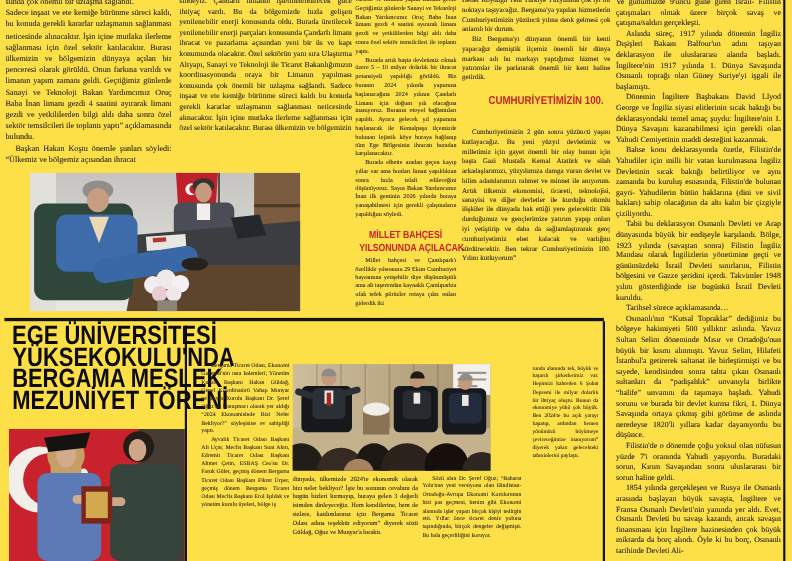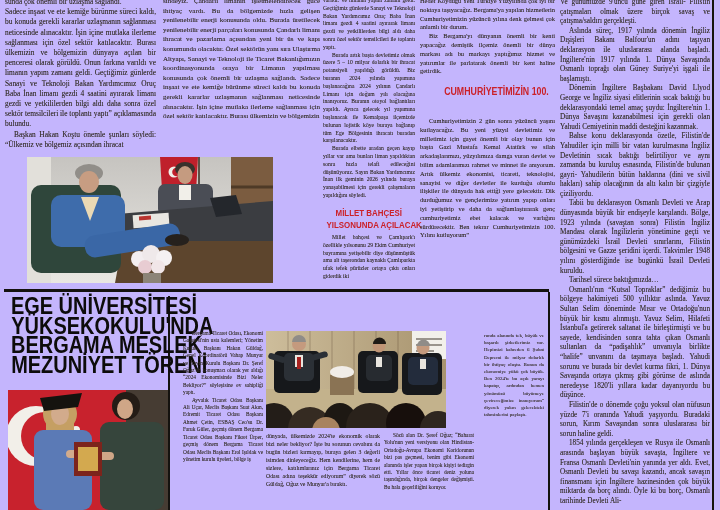--- a/index.html
+++ b/index.html
@@ -1,16 +1,16 @@
 <!DOCTYPE html>
 <html lang="tr"><head>
 <meta charset="utf-8">
 <style>
   html,body{margin:0;padding:0;background:#888;}
-  .page{position:relative;width:720px;height:510px;background:#c4b5fd;overflow:hidden;
+  .page{position:relative;width:720px;height:510px;background:#fde047;overflow:hidden;
         font-family:"Liberation Serif","DejaVu Serif",serif;}
   .abs{position:absolute;}
   
   .bt{color:#36302b;text-align:justify;overflow:hidden;text-shadow:0 0 .4px rgba(40,30,20,.45);}
   .bt p{margin:0;text-indent:0;}
   .bt p.ind{text-indent:9px;}
   .s74{font-size:7.4px;line-height:10.2px;}
   .s70{font-size:7.0px;line-height:9.6px;}
   .s72{font-size:7.2px;line-height:9.6px;}
   .s56{font-size:5.6px;line-height:7.8px;}
@@ -74,21 +74,21 @@
   <div class="abs bt s64" style="left:420px;top:117px;width:135px;height:168px;">
     <p class="ind">Cumhuriyetimizin 2 gün sonra yüzüncü yaşını kutlayacağız. Bu yeni yüzyıl devletimiz ve milletimiz için gayet önemli bir olay bunun için başta Gazi Mustafa Kemal Atatürk ve silah arkadaşlarımızı, yüzyılımıza damga vuran devlet ve bilim adamlarımızı rahmet ve minnet ile anıyorum. Artık ülkemiz ekonomisi, ticareti, teknolojisi, sanayisi ve diğer devletler ile kurduğu olumlu ilişkiler ile dünyada hak ettiği yere gelecektir. Dik durduğumuz ve gençlerimize yatırım yapıp onları iyi yetiştirip ve daha da sağlamlaştırarak genç cumhuriyetimiz ebet kalacak ve varlığını sürdürecektir. Ben tekrar Cumhuriyetimizin 100. Yılını kutluyorum”</p>
   </div>
 
   <div class="abs bt s72" style="left:560px;top:-2px;width:150px;height:514px;">
     <p>Ve günümüzde 9'uncu güne giren İsrail- Filistin çatışmaları olmak üzere birçok savaş ve çatışma/saldırı gerçekleşti.</p>
     <p class="ind">Aslında süreç, 1917 yılında dönemin İngiliz Dışişleri Bakanı Balfour'un adını taşıyan deklarasyon ile uluslararası alanda başladı. İngiltere'nin 1917 yılında 1. Dünya Savaşında Osmanlı toprağı olan Güney Suriye'yi işgali ile başlamıştı.</p>
     <p class="ind">Dönemin İngiltere Başbakanı David Llyod George ve İngiliz siyasi elitlerinin sıcak baktığı bu deklarasyondaki temel amaç şuydu: İngiltere'nin 1. Dünya Savaşını kazanabilmesi için gerekli olan Yahudi Cemiyetinin maddi desteğini kazanmak.</p>
     <p class="ind">Bahse konu deklarasyonda özetle, Filistin'de Yahudiler için milli bir vatan kurulmasına İngiliz Devletinin sıcak baktığı belirtiliyor ve aynı zamanda bu kuruluş esnasında, Filistin'de bulunan gayri- Yahudilerin bütün haklarına (dini ve sivil hakları) sahip olacağının da altı kalın bir çizgiyle çiziliyordu.</p>
     <p class="ind">Tabii bu deklarasyon Osmanlı Devleti ve Arap dünyasında büyük bir endişeyle karşılandı. Bölge, 1923 yılında (savaştan sonra) Filistin İngiliz Mandası olarak İngilizlerin yönetimine geçti ve günümüzdeki İsrail Devleti sınırlarını, Filistin bölgesini ve Gazze şeridini içerdi. Takvimler 1948 yılını gösterdiğinde ise bugünkü İsrail Devleti kuruldu.</p>
-    <p class="ind">Tarihsel sürece baktığımızda…</p>
+    <p class="ind">Tarihsel sürece açıklamasında…</p>
     <p class="ind">Osmanlı'nın “Kutsal Topraklar” dediğimiz bu bölgeye hakimiyeti 500 yıllıktır aslında. Yavuz Sultan Selim döneminde Mısır ve Ortadoğu'nun büyük bir kısmı alınmıştı. Yavuz Selim, Hilafeti İstanbul'a getirerek saltanat ile birleştirmişti ve bu sayede, kendisinden sonra tahta çıkan Osmanlı sultanları da “padişahlık” unvanıyla birlikte “halife” unvanını da taşımaya başladı. Yahudi sorunu ve burada bir devlet kurma fikri, 1. Dünya Savaşında ortaya çıkmış gibi görünse de aslında neredeyse 1820'li yıllara kadar dayanıyordu bu düşünce.</p>
     <p class="ind">Filistin'de o dönemde çoğu yoksul olan nüfusun yüzde 7'i oranında Yahudi yaşıyordu. Buradaki sorun, Kırım Savaşından sonra uluslararası bir sorun haline geldi.</p>
     <p class="ind">1854 yılında gerçekleşen ve Rusya ile Osmanlı arasında başlayan büyük savaşta, İngiltere ve Fransa Osmanlı Devleti'nin yanında yer aldı. Evet, Osmanlı Devleti bu savaşı kazandı, ancak savaşın finansmanı için İngiltere hazinesinden çok büyük miktarda da borç alındı. Öyle ki bu borç, Osmanlı tarihinde Devleti Ali-</p>
   </div>
 
   <svg class="abs" style="left:27px;top:157px;" width="246" height="126" viewBox="0 0 246 126">
     <defs>
       <linearGradient id="wallg" x1="0" y1="0" x2="0" y2="1">
         <stop offset="0" stop-color="#c6c4c0"></stop>
           <stop offset="1" stop-color="#e9e7e2"></stop>

